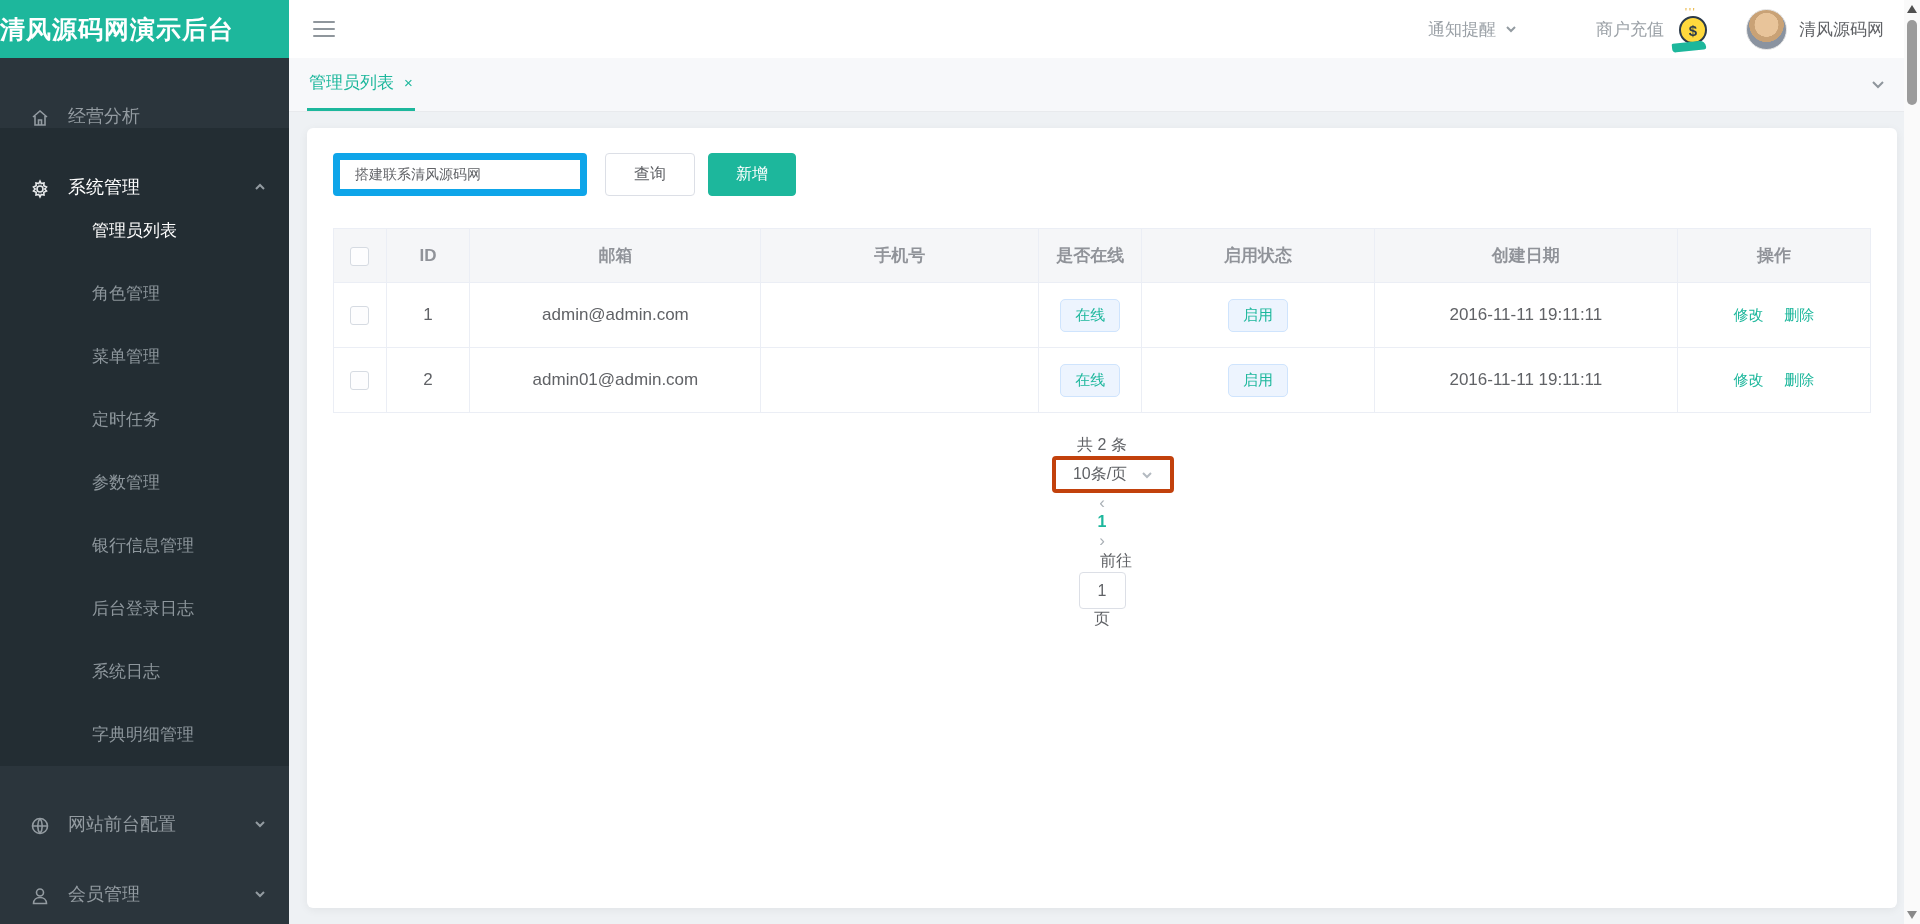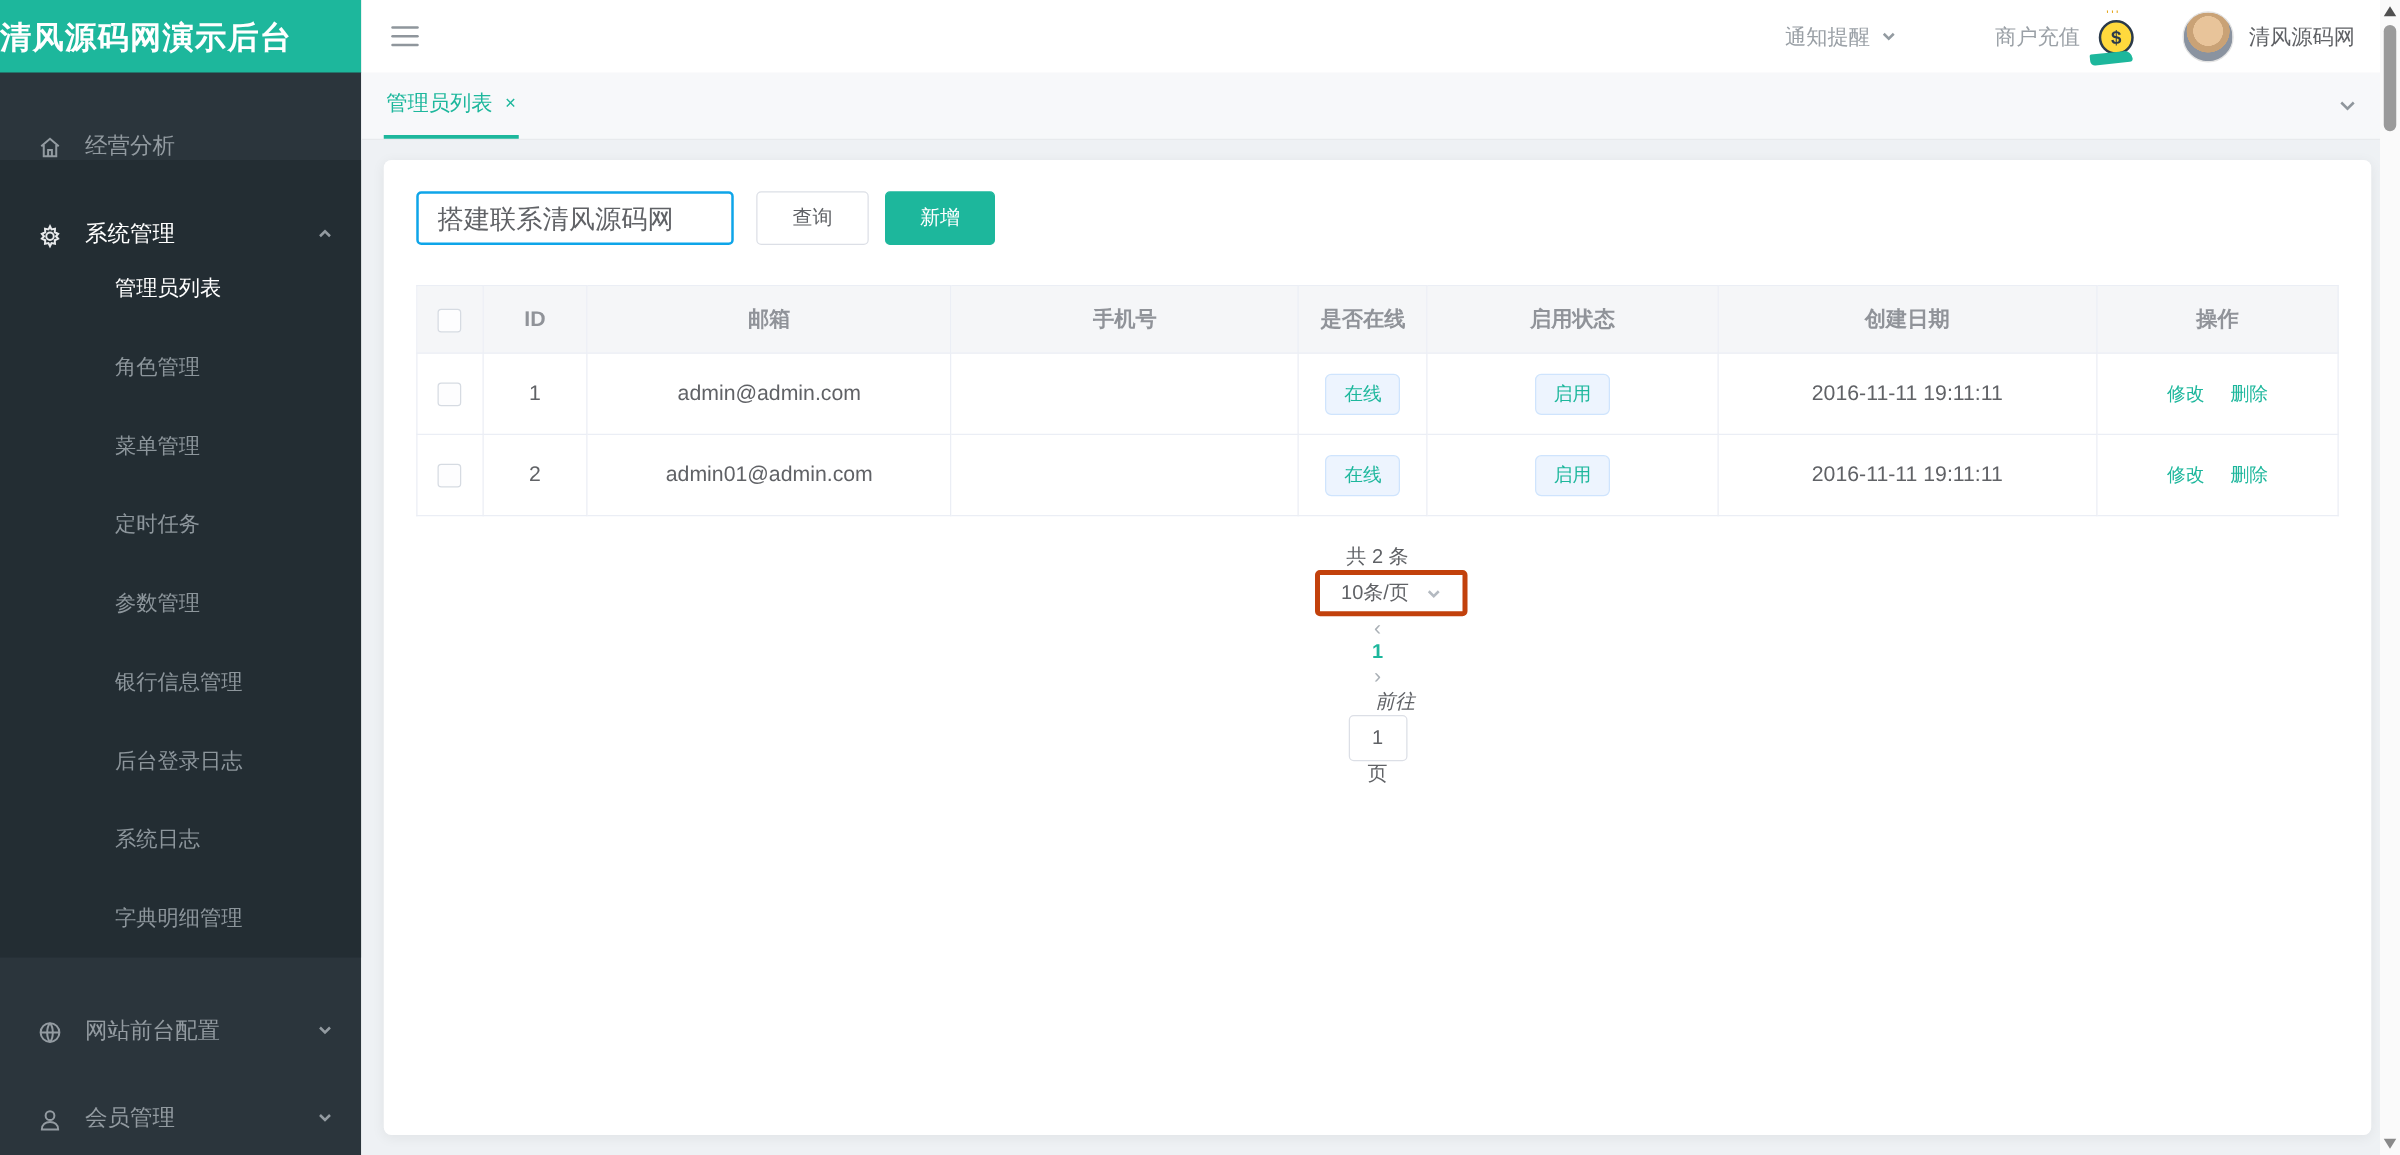--- a/index.html
+++ b/index.html
@@ -48,22 +48,22 @@
          border-bottom:3px solid #1db79c; cursor:pointer; }
   .tab .close { font-size:15px; }
   .tab-collapse { position:absolute; right:34px; top:18px; cursor:pointer; }
   .tab-collapse svg { width:16px; height:16px; stroke:#8f969c; fill:none; stroke-width:2; }
 
   
   .content { flex:1; background:#eef1f4; padding:16px 23px 16px 18px; overflow:hidden; }
   .card { background:#fff; border-radius:6px; height:780px; box-shadow:0 2px 10px rgba(0,0,0,0.06);
           padding:25px 26px; }
   .toolbar { display:flex; align-items:center; }
-  .search-input { width:254px; height:43px; border:2px solid #0ea5e9; border-radius:4px; padding:0 15px;
-                  font-size:21px; color:#606266; outline:none; font-family:inherit; }
+  .search-input { width:254px; height:43px; border:7px solid #0ea5e9; border-radius:4px; padding:0 15px;
+                  font-size:14px; color:#606266; outline:none; font-family:inherit; }
   .btn { height:43px; border-radius:4px; font-size:16px; cursor:pointer; font-family:inherit; }
   .btn-plain { width:90px; margin-left:18px; background:#fff; border:1px solid #dcdfe6; color:#606266; }
   .btn-primary { width:88px; margin-left:13px; background:#1db79c; border:1px solid #1db79c; color:#fff; }
 
   table { border-collapse:collapse; width:100%; margin-top:32px; table-layout:fixed; }
   th, td { border:1px solid #ebeef5; text-align:center; }
   th { background:#f5f6f8; color:#909399; font-size:17px; font-weight:bold; height:54px; }
   td { height:65px; color:#606266; font-size:17px; background:#fff; }
   .col-check { width:52px; } .col-id { width:83px; } .col-email { width:288px; } .col-phone { width:275px; }
   .col-online { width:102px; } .col-status { width:230px; } .col-date { width:300px; } .col-ops { width:191px; }
@@ -72,21 +72,21 @@
   .badge { display:inline-block; padding:6px 14px; background:#edf4fe; border:1px solid #cfe4fd;
            border-radius:5px; color:#1db79c; font-size:15px; cursor:pointer; }
   .op-link { color:#1db79c; font-size:15px; cursor:pointer; margin:16px 8px; text-decoration:none; }
 
   .pagination { margin-top:22px; display:flex; align-items:center; justify-content:flex-end; color:#606266; font-size:16px;flex-direction:column; }
   .page-size { width:122px; height:37px; border:4px solid #c2410c; border-radius:4px; margin-left:22px;
                display:flex; align-items:center; justify-content:center; gap:14px; color:#606266; cursor:pointer; background:#fff; }
   .page-size svg { width:12px; height:12px; stroke:#b4bac1; fill:none; stroke-width:2; }
   .pg-arrow { margin:0 18px; color:#aab0b6; font-size:17px; cursor:pointer; background:none; border:none; }
   .pg-current { color:#1db79c; font-weight:bold; font-size:16px; }
-  .goto { margin-left:28px;font-style:italic; }
+  .goto { margin-left:28px; }
   .goto-input { width:47px; height:37px; border:1px solid #dcdfe6; border-radius:4px; text-align:center;
                 font-size:16px; color:#606266; margin:0 10px; outline:none; font-family:inherit; }
 
   
   .scrollbar { position:absolute; right:0; top:0; width:16px; height:924px; background:#fafafa; }
   .sb-arrow { position:absolute; left:3px; width:0; height:0; border-left:5px solid transparent; border-right:5px solid transparent; }
   .sb-up { top:5px; border-bottom:8px solid #505050; }
   .sb-down { bottom:5px; border-top:8px solid #8a8a8a; }
   .sb-thumb { position:absolute; top:20px; left:3px; width:10px; height:85px; background:#9b9b9b; border-radius:5px; }
 </style>

